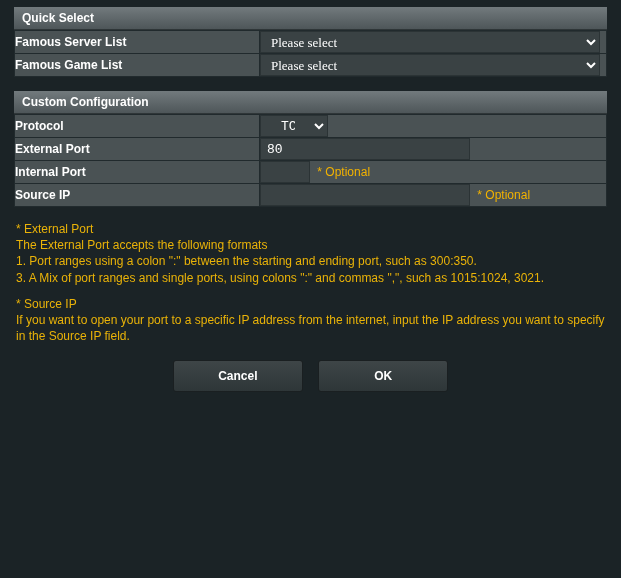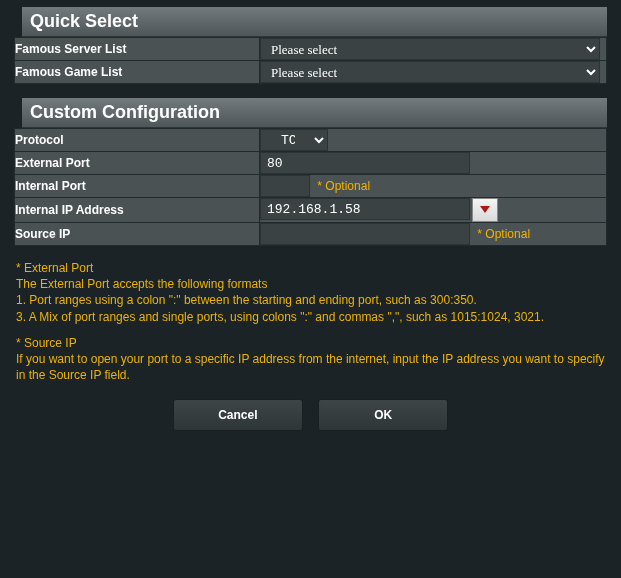--- a/index.html
+++ b/index.html
@@ -13,24 +13,23 @@
   .container {
     padding: 7px 14px 14px 14px;
   }
   .section {
     margin-bottom: 14px;
   }
   .section-header {
     background: linear-gradient(to bottom, #727a7d 0%, #60686b 50%, #4e5659 100%);
     color: #fff;
     font-weight: bold;
-    font-size: 18px;
+    font-size: 12px;
     padding: 4px 8px;
     border-bottom: 1px solid #2f3638;
-    margin-left: 8px;
   }
   table.form {
     width: 100%;
     border-collapse: collapse;
   }
   table.form td {
     border: 1px solid #212a2d;
     background: #4a5254;
     padding: 0;
     vertical-align: middle;
@@ -172,35 +171,20 @@
         </td>
       </tr>
       <tr>
         <td class="label-cell">Internal Port</td>
         <td class="field-cell">
           <input type="text" class="text-input small" value="" style="">
           <span class="opt">* Optional</span>
         </td>
       </tr>
       <tr>
-        <td class="label-cell">Internal IP Address</td>
-        <td class="field-cell">
-          <span class="ip-wrap">
-            <input type="text" class="text-input" value="192.168.1.58" style="">
-            <span class="ip-drop">
-              <span>
-                <svg viewBox="0 0 12 10">
-                      <polygon points="1,2 11,2 6,9" fill="#b01818"></polygon>
-                    </svg>
-              </span>
-            </span>
-          </span>
-        </td>
-      </tr>
-      <tr>
         <td class="label-cell">Source IP</td>
         <td class="field-cell">
           <input type="text" class="text-input" value="" style="">
           <span class="opt">* Optional</span>
         </td>
       </tr>
     </tbody>
       </table>
   </div>
 

